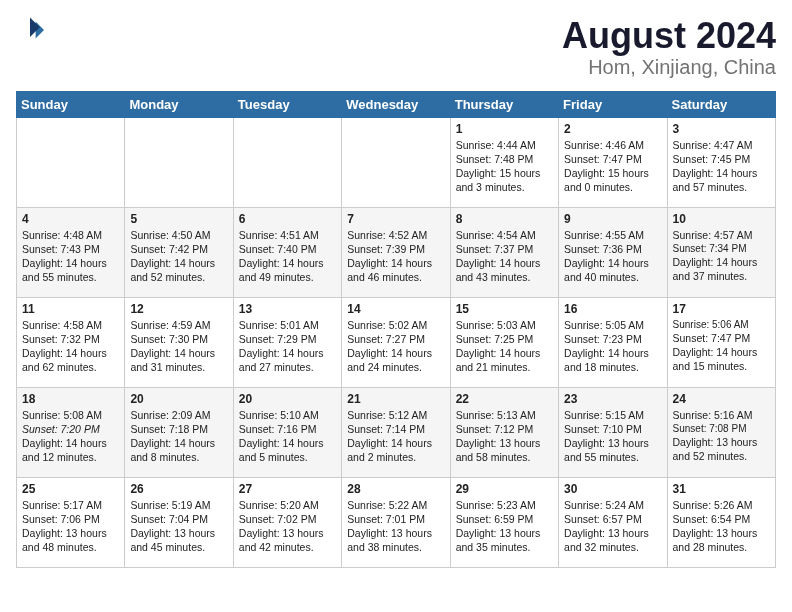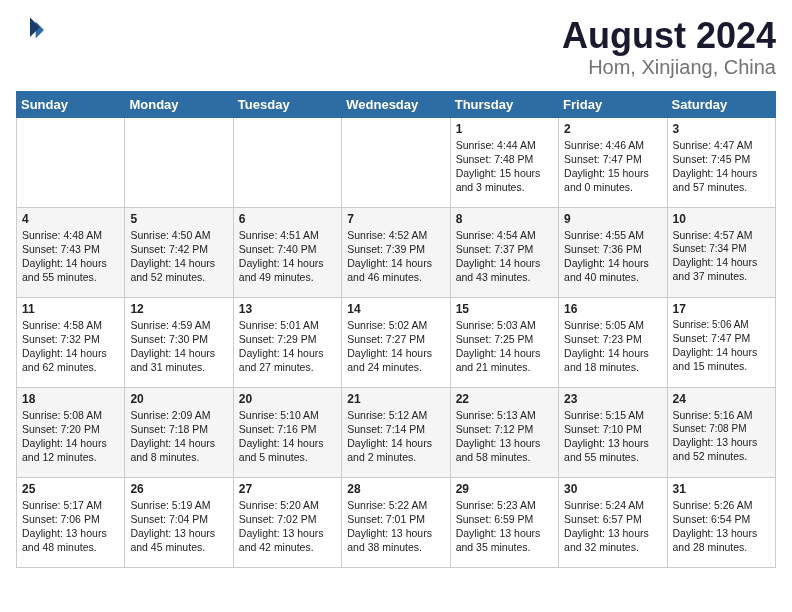--- a/index.html
+++ b/index.html
@@ -230,21 +230,21 @@
           <div style="font-size: 10px; line-height: 1.35;">Sunrise: 5:06 AM</div>
           <div style="font-size: 10.5px; line-height: 1.35;">Sunset: 7:47 PM</div>
           <div style="font-size: 10.5px; line-height: 1.35;">Daylight: 14 hours</div>
           <div style="font-size: 10.5px; line-height: 1.35;">and 15 minutes.</div>
         </td>
       </tr>
       <tr>
         <td>
           <span class="day-number">18</span>
           <div style="font-size: 10.5px; line-height: 1.35;">Sunrise: 5:08 AM</div>
-          <div style="font-size: 10.5px; line-height: 1.35;">Sunset: 7:20 PM</div>
+          <div style="font-size: 10.5px; line-height: 1.35; font-style: italic;">Sunset: 7:20 PM</div>
           <div style="font-size: 10.5px; line-height: 1.35;">Daylight: 14 hours</div>
           <div style="font-size: 10.5px; line-height: 1.35;">and 12 minutes.</div>
         </td>
         <td>
           <span class="day-number">20</span>
           <div style="font-size: 10.5px; line-height: 1.35;">Sunrise: 2:09 AM</div>
           <div style="font-size: 10.5px; line-height: 1.35;">Sunset: 7:18 PM</div>
           <div style="font-size: 10.5px; line-height: 1.35;">Daylight: 14 hours</div>
           <div style="font-size: 10.5px; line-height: 1.35;">and 8 minutes.</div>
         </td>

